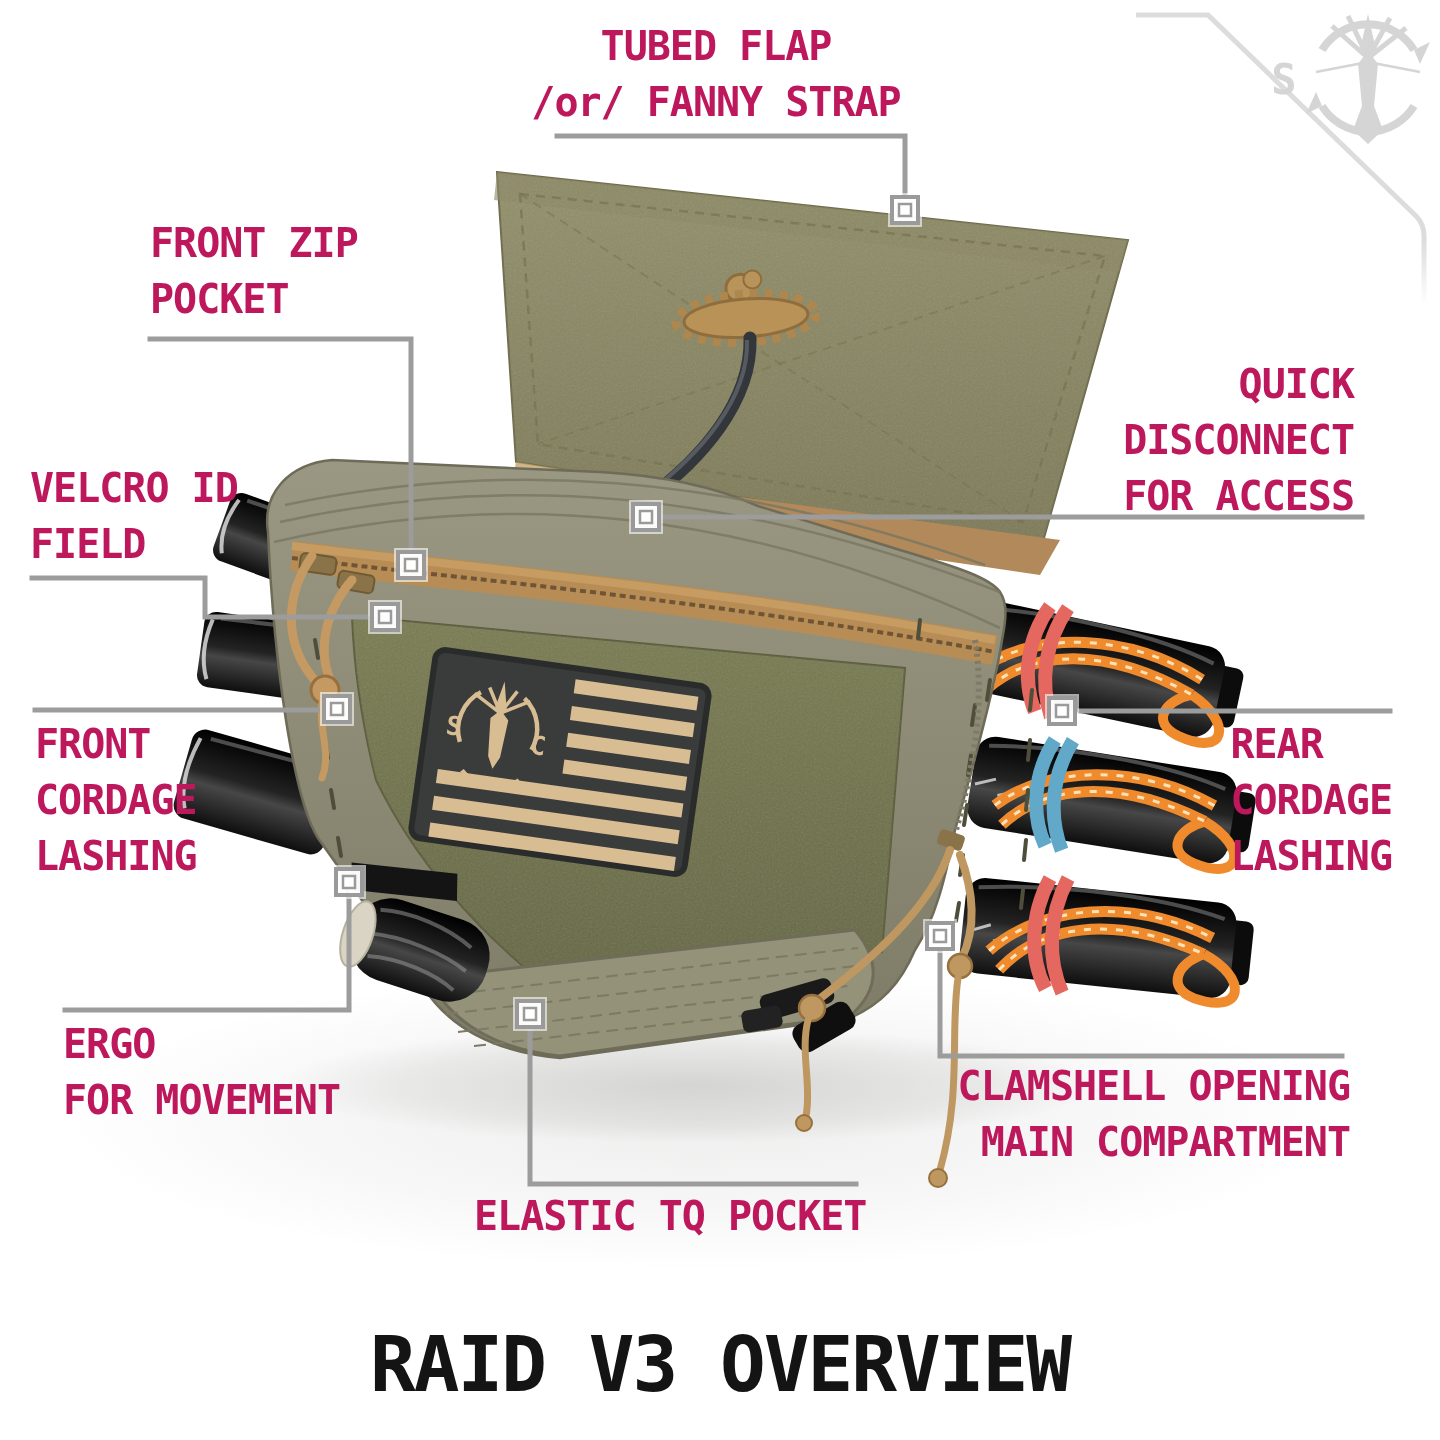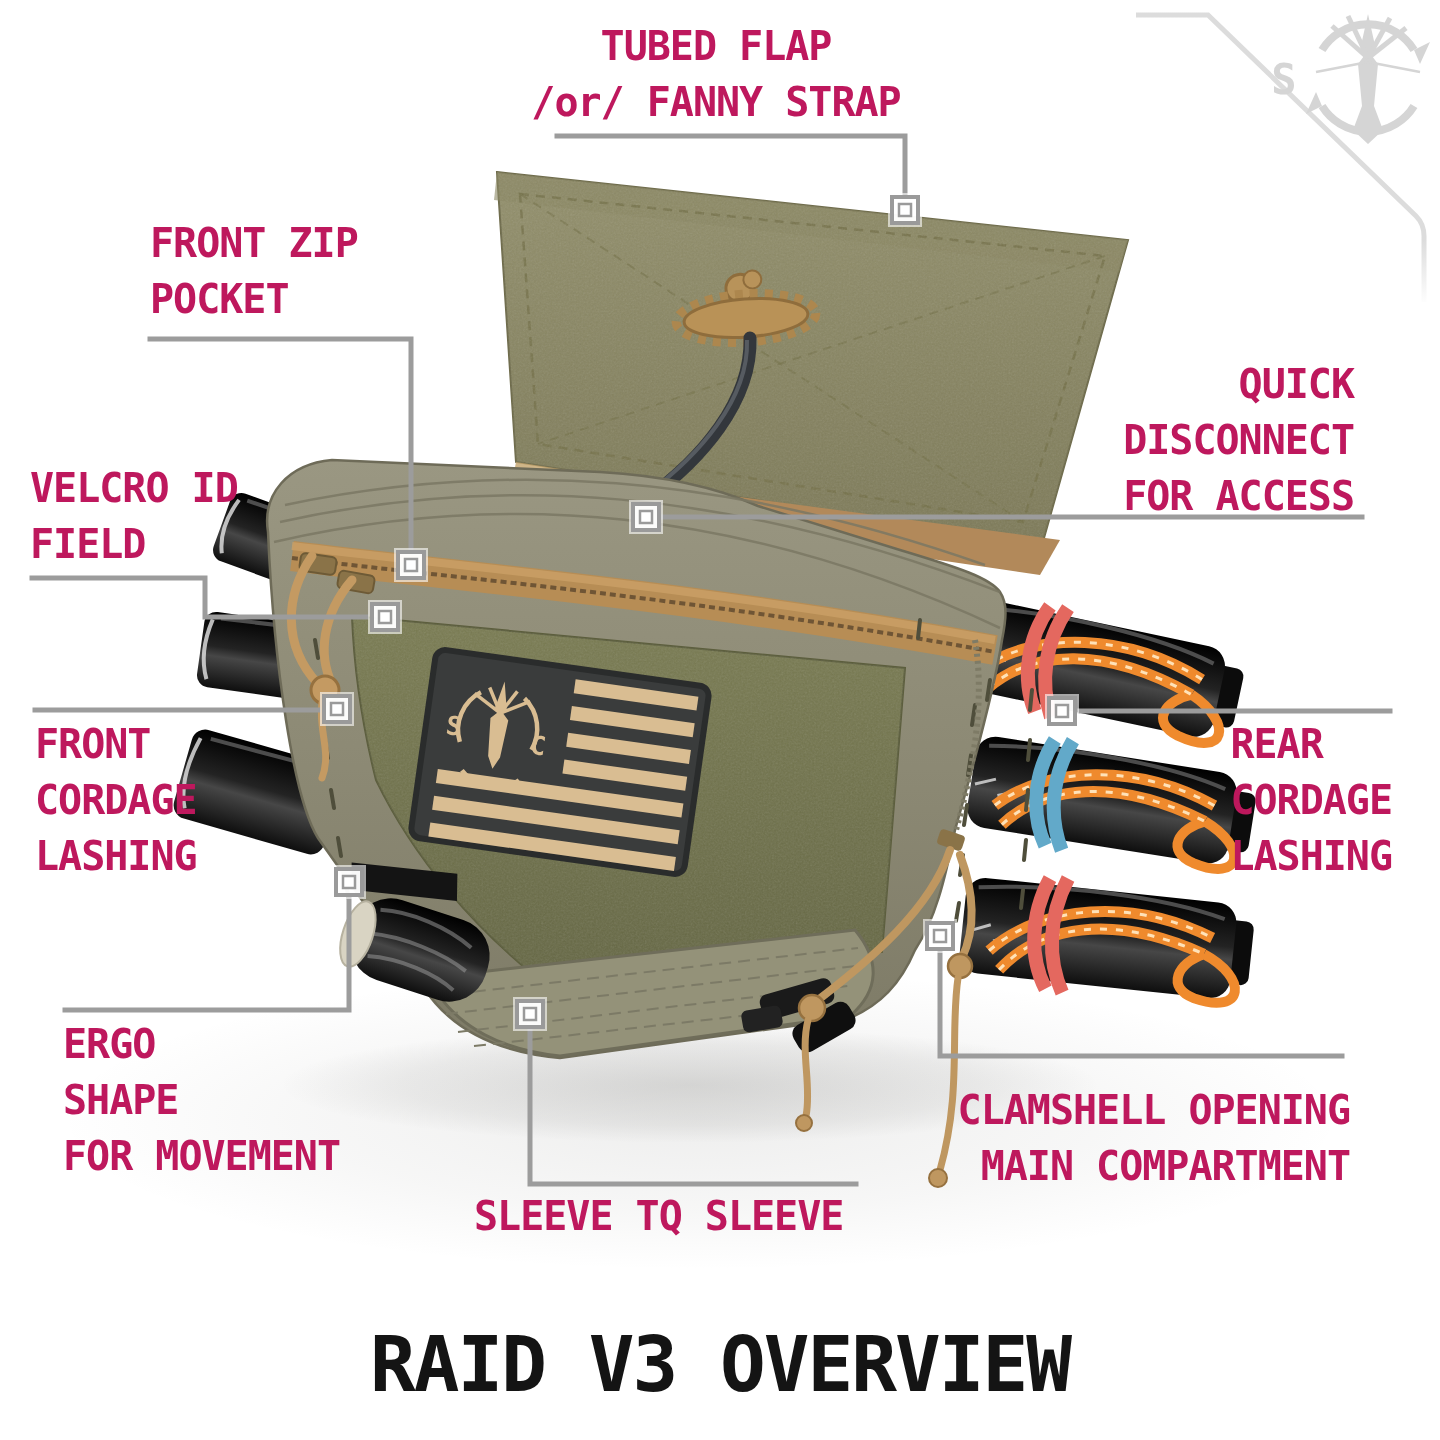--- a/index.html
+++ b/index.html
@@ -9,21 +9,21 @@
   .callout{position:absolute;font-weight:bold;font-size:40px;line-height:56px;
            letter-spacing:-1px;color:#be185d;white-space:nowrap;}
   .co-tubed{left:520px;top:18px;width:392px;text-align:center;}
   .co-frontzip{left:150px;top:215px;}
   .co-velcro{left:30px;top:460px;}
   .co-frontcord{left:35px;top:716px;}
   .co-ergo{left:63px;top:1016px;}
   .co-elastic{left:474px;top:1188px;}
   .co-quick{right:86px;top:356px;text-align:right;}
   .co-rear{right:48px;top:716px;text-align:left;}
-  .co-clamshell{right:90px;top:1058px;text-align:right;margin-top:24px;}
+  .co-clamshell{right:90px;top:1058px;text-align:right;}
   .title{position:absolute;left:0;right:0;top:1320px;text-align:center;
          font-weight:bold;font-size:76px;letter-spacing:-2px;color:#141414;}
 </style>
 </head>
 <body>
 
 <div class="stage">
 
 <svg width="1440" height="1440" viewBox="0 0 1440 1440">
   <defs>
@@ -317,26 +317,25 @@
 </div>
 
 <div class="callout co-frontcord">
   <div>FRONT</div>
   <div>CORDAGE</div>
   <div>LASHING</div>
 </div>
 
 <div class="callout co-ergo">
   <div>ERGO</div>
-  <div>SHAPE</div>
   <div>FOR MOVEMENT</div>
 </div>
 
 <div class="callout co-elastic">
-  <div>SLEEVE TQ SLEEVE</div>
+  <div>ELASTIC TQ POCKET</div>
 </div>
 
 <div class="callout co-quick">
   <div>QUICK</div>
   <div>DISCONNECT</div>
   <div>FOR ACCESS</div>
 </div>
 
 <div class="callout co-rear">
   <div>REAR</div>

